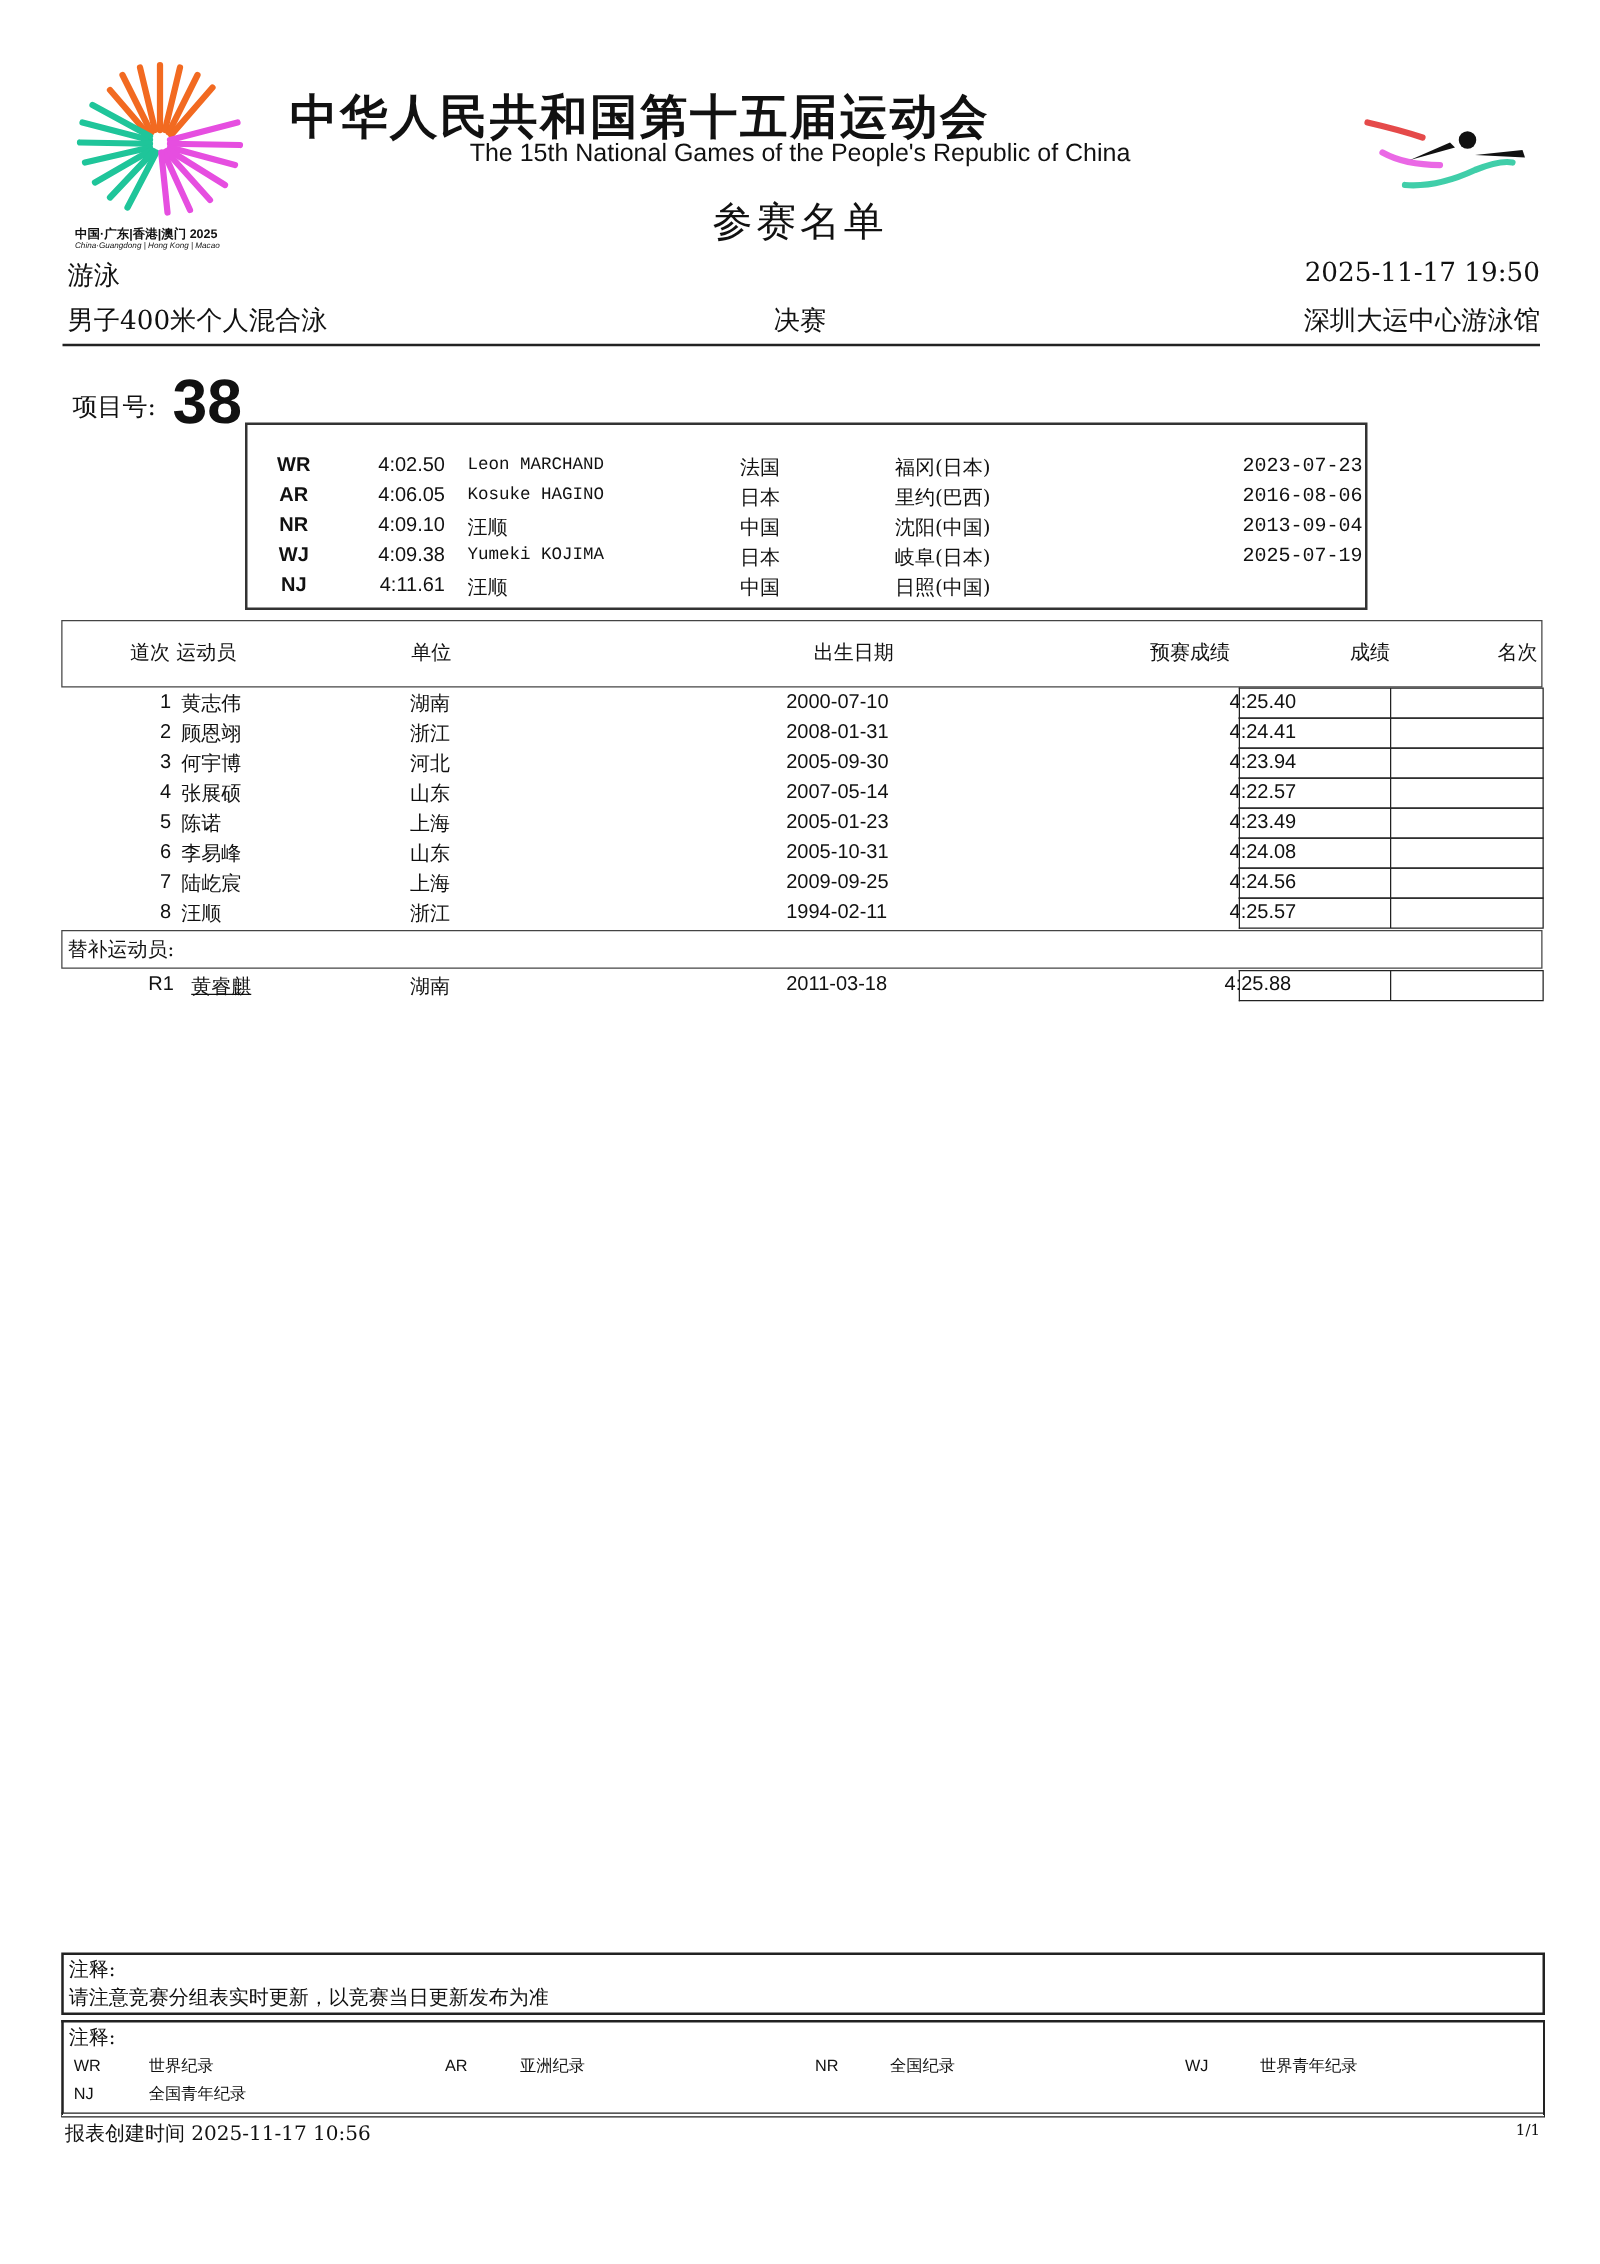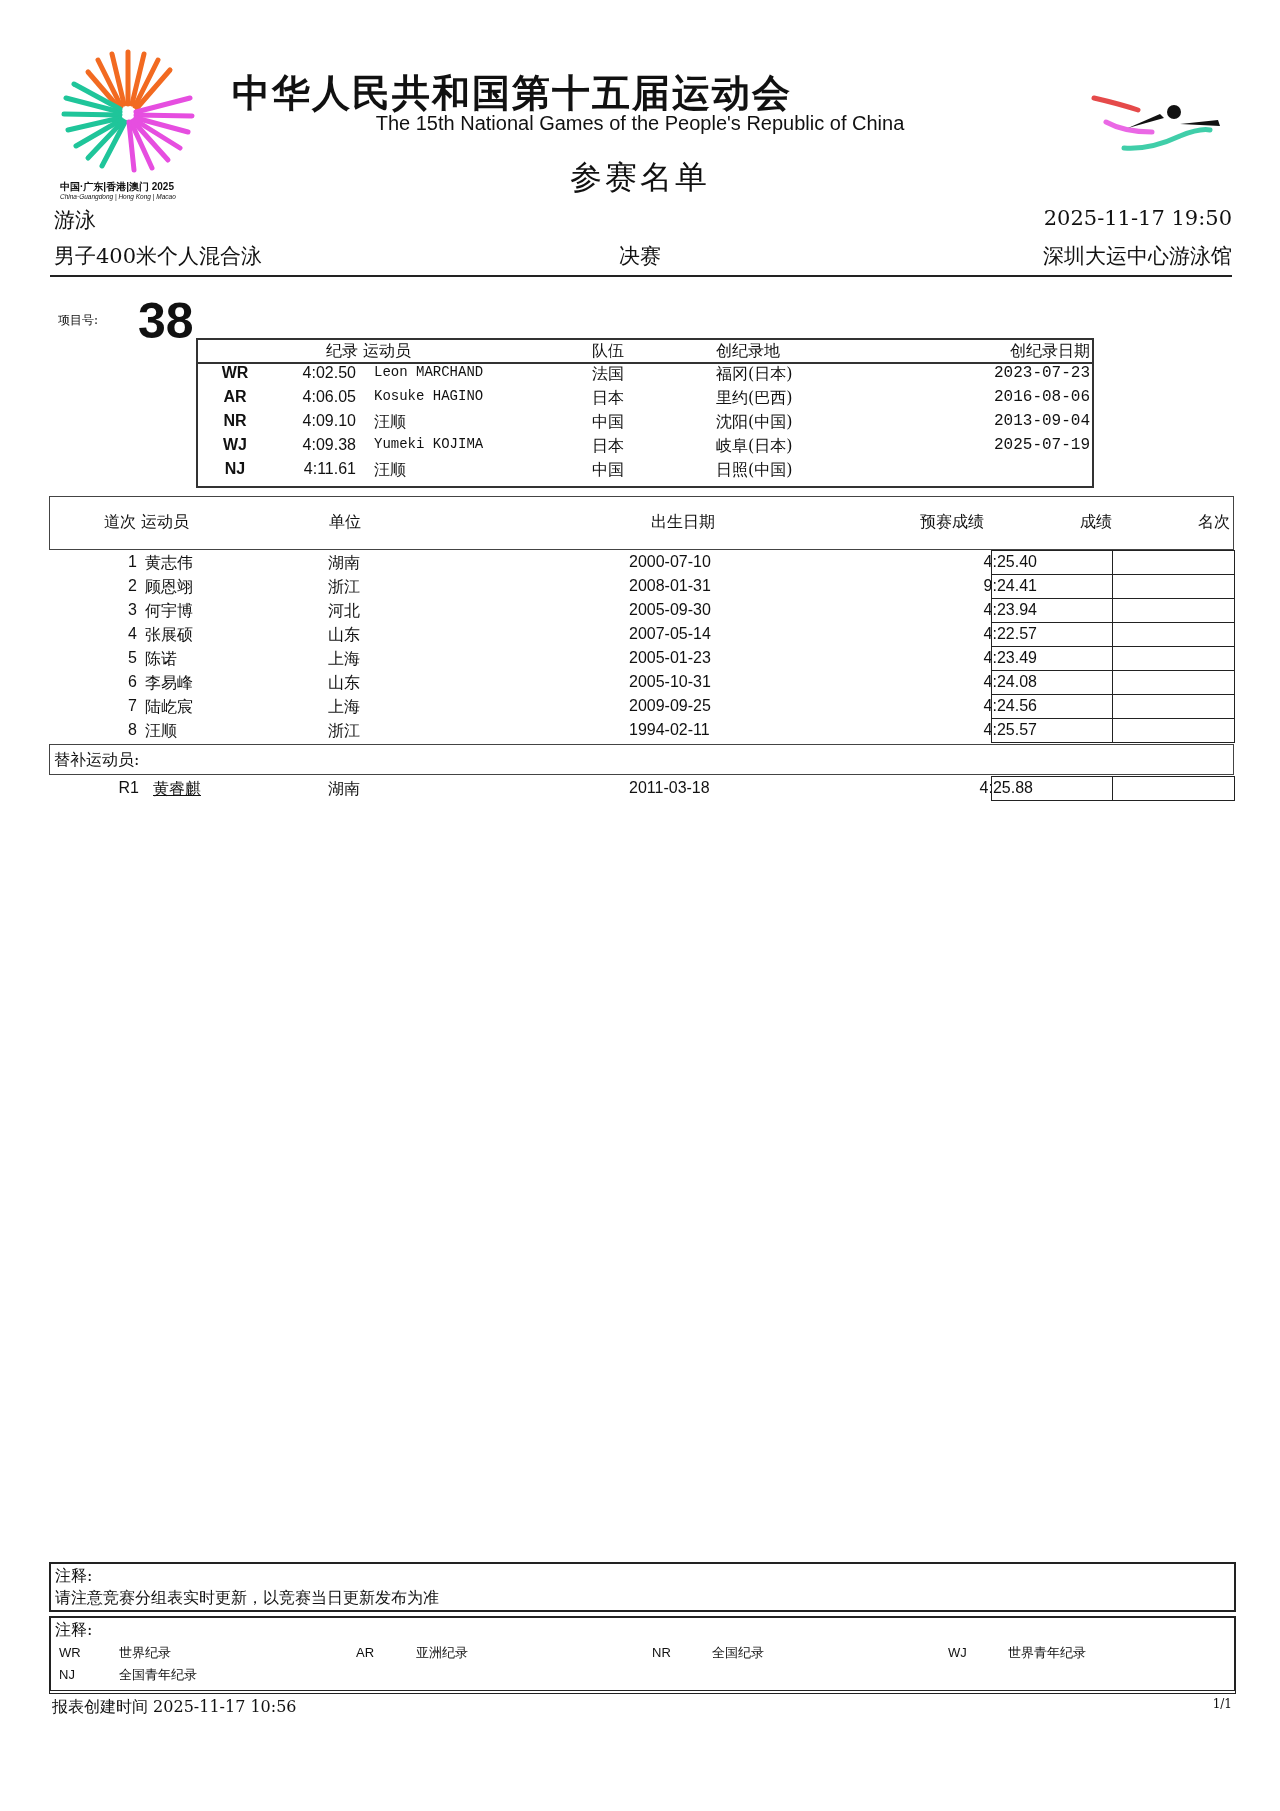--- a/index.html
+++ b/index.html
@@ -20,21 +20,21 @@
   #doc-title { left:0; width:1280px; top:156px; text-align:center; font-size:32px; letter-spacing:3px; }
 
   .hdr-row { font-size:21px; }
   #sport { left:54px; top:206px; }
   #datetime { right:48px; top:206px; }
   #event { left:54px; top:242px; }
   #phase { left:0; width:1280px; text-align:center; top:242px; }
   #venue { right:48px; top:242px; }
   #hdr-rule { left:50px; top:275px; width:1182px; height:2px; background:#222; }
 
-  #event-no-label { left:58px; top:312px; font-size:12px; }
+  #event-no-label { left:58px; top:312px; font-size:20px; }
   #event-no { left:138px; top:292px; font-size:50px; font-weight:bold; }
 
   
   #records { left:196px; top:338px; width:894px; height:146px; border:2px solid #333; }
   #records .head { position:absolute; top:0; left:0; right:0; height:22px; border-bottom:2px solid #333; font-size:16px; }
   #records .head span, #records .rrow span { position:absolute; white-space:nowrap; }
   #records .rrow { position:absolute; left:0; right:0; height:24px; font-size:16px; }
   .rcode { left:22px; width:30px; text-align:center; font-weight:bold; font-family:"Liberation Sans",sans-serif; }
   .rtime { left:90px; width:68px; text-align:right; font-family:"Liberation Sans",sans-serif; }
   .rname { left:176px; font-family:"Liberation Mono","DejaVu Sans Mono",monospace; font-size:14px; }
@@ -127,26 +127,20 @@
 <div id="datetime" class="abs hdr-row">2025-11-17  19:50</div>
 <div id="event" class="abs hdr-row">男子400米个人混合泳</div>
 <div id="phase" class="abs hdr-row">决赛</div>
 <div id="venue" class="abs hdr-row">深圳大运中心游泳馆</div>
 <div id="hdr-rule" class="abs"></div>
 
 <div id="event-no-label" class="abs">项目号:</div>
 <div id="event-no" class="abs sans">38</div>
 
 <div id="records" class="abs">
-  <div class="head">
-    <span style="left:128px;top:1px;">纪录 运动员</span>
-    <span style="left:394px;top:1px;">队伍</span>
-    <span style="left:518px;top:1px;">创纪录地</span>
-    <span style="right:2px;top:1px;">创纪录日期</span>
-  </div>
   <div class="rrow" style="top:24px;">
     <span class="rcode">WR</span>
     <span class="rtime">4:02.50</span>
     <span class="rname">Leon MARCHAND</span>
     <span class="rteam">法国</span>
     <span class="rplace">福冈(日本)</span>
     <span class="rdate mono">2023-07-23</span>
   </div>
   <div class="rrow" style="top:48px;">
     <span class="rcode">AR</span>
@@ -199,21 +193,21 @@
     <span class="c-dob">2000-07-10</span>
     <span class="c-heat">4:25.40</span>
     <div class="cell-res"></div>
     <div class="cell-rank"></div>
   </div>
   <div class="srow" style="top:78px;">
     <span class="c-lane">2</span>
     <span class="c-name">顾恩翊</span>
     <span class="c-team">浙江</span>
     <span class="c-dob">2008-01-31</span>
-    <span class="c-heat">9:24.41</span>
+    <span class="c-heat">4:24.41</span>
     <div class="cell-res"></div>
     <div class="cell-rank"></div>
   </div>
   <div class="srow" style="top:102px;">
     <span class="c-lane">3</span>
     <span class="c-name">何宇博</span>
     <span class="c-team">河北</span>
     <span class="c-dob">2005-09-30</span>
     <span class="c-heat">4:23.94</span>
     <div class="cell-res"></div>

